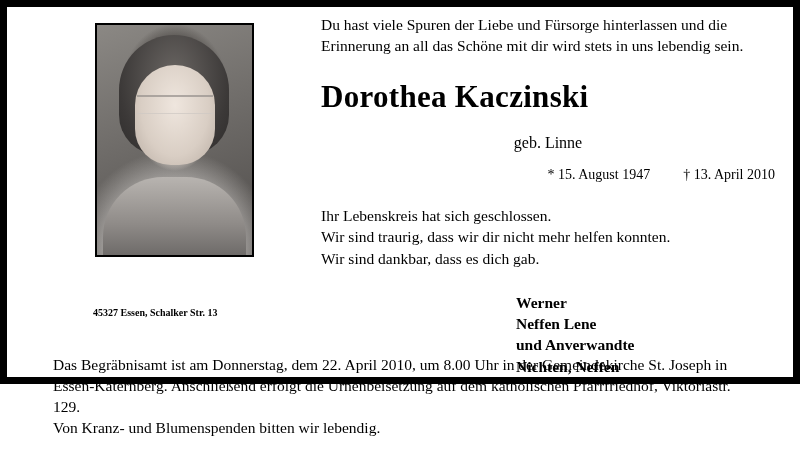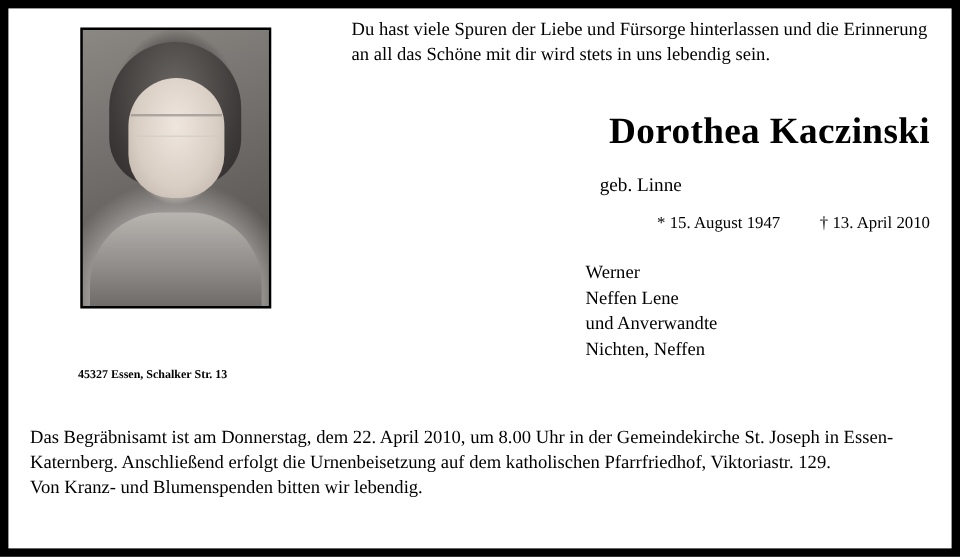--- a/index.html
+++ b/index.html
@@ -10,24 +10,25 @@
   body {
     width: 800px;
     height: 464px;
     font-family: "Liberation Serif", serif;
     color: #000000;
     overflow: hidden;
   }
   .obituary {
     position: relative;
     width: 800px;
-    height: 464px;
+    height: 384px;
     box-sizing: border-box;
     border: 7px solid #000000;
     background: #ffffff;
+    padding-left: 28px;
   }
   .inner {
     position: relative;
     width: 100%;
     height: 100%;
     box-sizing: border-box;
     padding: 8px 18px 6px 18px;
   }
 
   
@@ -97,22 +98,22 @@
     left: 268px;
     top: 0;
     right: 0;
   }
   .verse {
     font-size: 15.5px;
     line-height: 1.34;
     text-align: left;
   }
   .deceased-name {
-    margin-top: 34px;
-    text-align: right;
+    margin-top: 22px;
+    text-align: left;
     font-weight: bold;
     font-size: 31px;
     letter-spacing: .3px;
   }
   .maiden-name {
     margin-top: 19px;
     text-align: center;
     font-size: 16px;
   }
   .dates {
@@ -125,21 +126,21 @@
     width: 26px;
   }
   .farewell {
     margin-top: 22px;
     font-size: 15.5px;
     line-height: 1.4;
   }
   .mourners {
     margin-top: 22px;
     margin-left: 195px;
-    font-weight: normal;
+    font-weight: bold;
     font-size: 15.5px;
     line-height: 1.38;
   }
 
   .address {
     position: absolute;
     left: 40px;
     top: 292px;
     font-size: 10px;
     font-weight: bold;
@@ -177,20 +178,25 @@
 
         <div class="deceased-name">Dorothea Kaczinski</div>
         <div class="maiden-name">geb. Linne</div>
 
         <div class="dates">
           <span>* 15. August 1947</span>
           <span class="gap"></span>
           <span>† 13. April 2010</span>
         </div>
 
+        <div class="farewell">
+          <div>Ihr Lebenskreis hat sich geschlossen.</div>
+          <div>Wir sind traurig, dass wir dir nicht mehr helfen konnten.</div>
+          <div>Wir sind dankbar, dass es dich gab.</div>
+        </div>
 
         <div class="mourners">
           <div>Werner</div>
           <div>Neffen Lene</div>
           <div>und Anverwandte</div>
           <div>Nichten, Neffen</div>
         </div>
       </div>
 
       <div class="address">45327 Essen, Schalker Str. 13</div>

